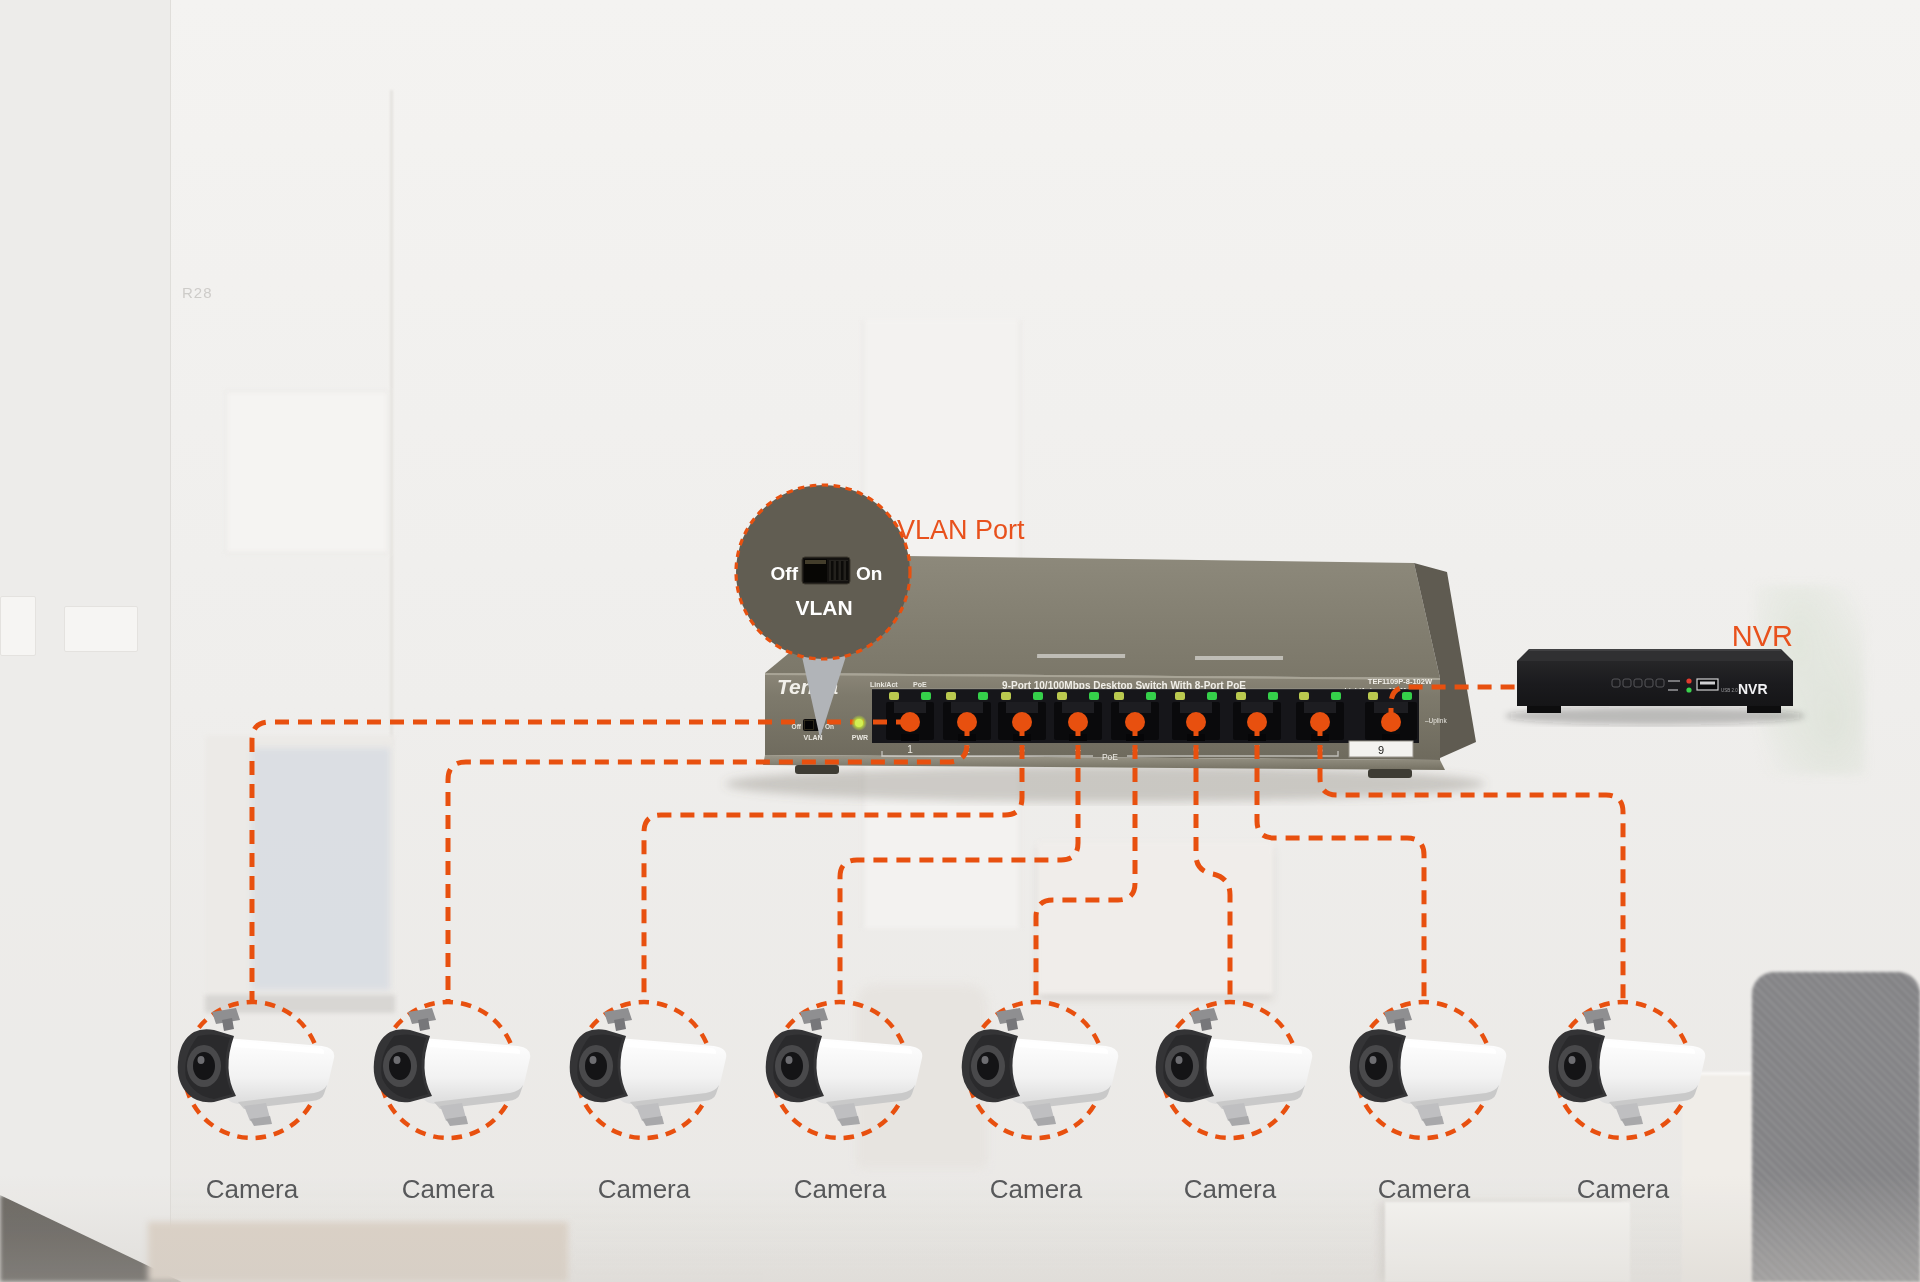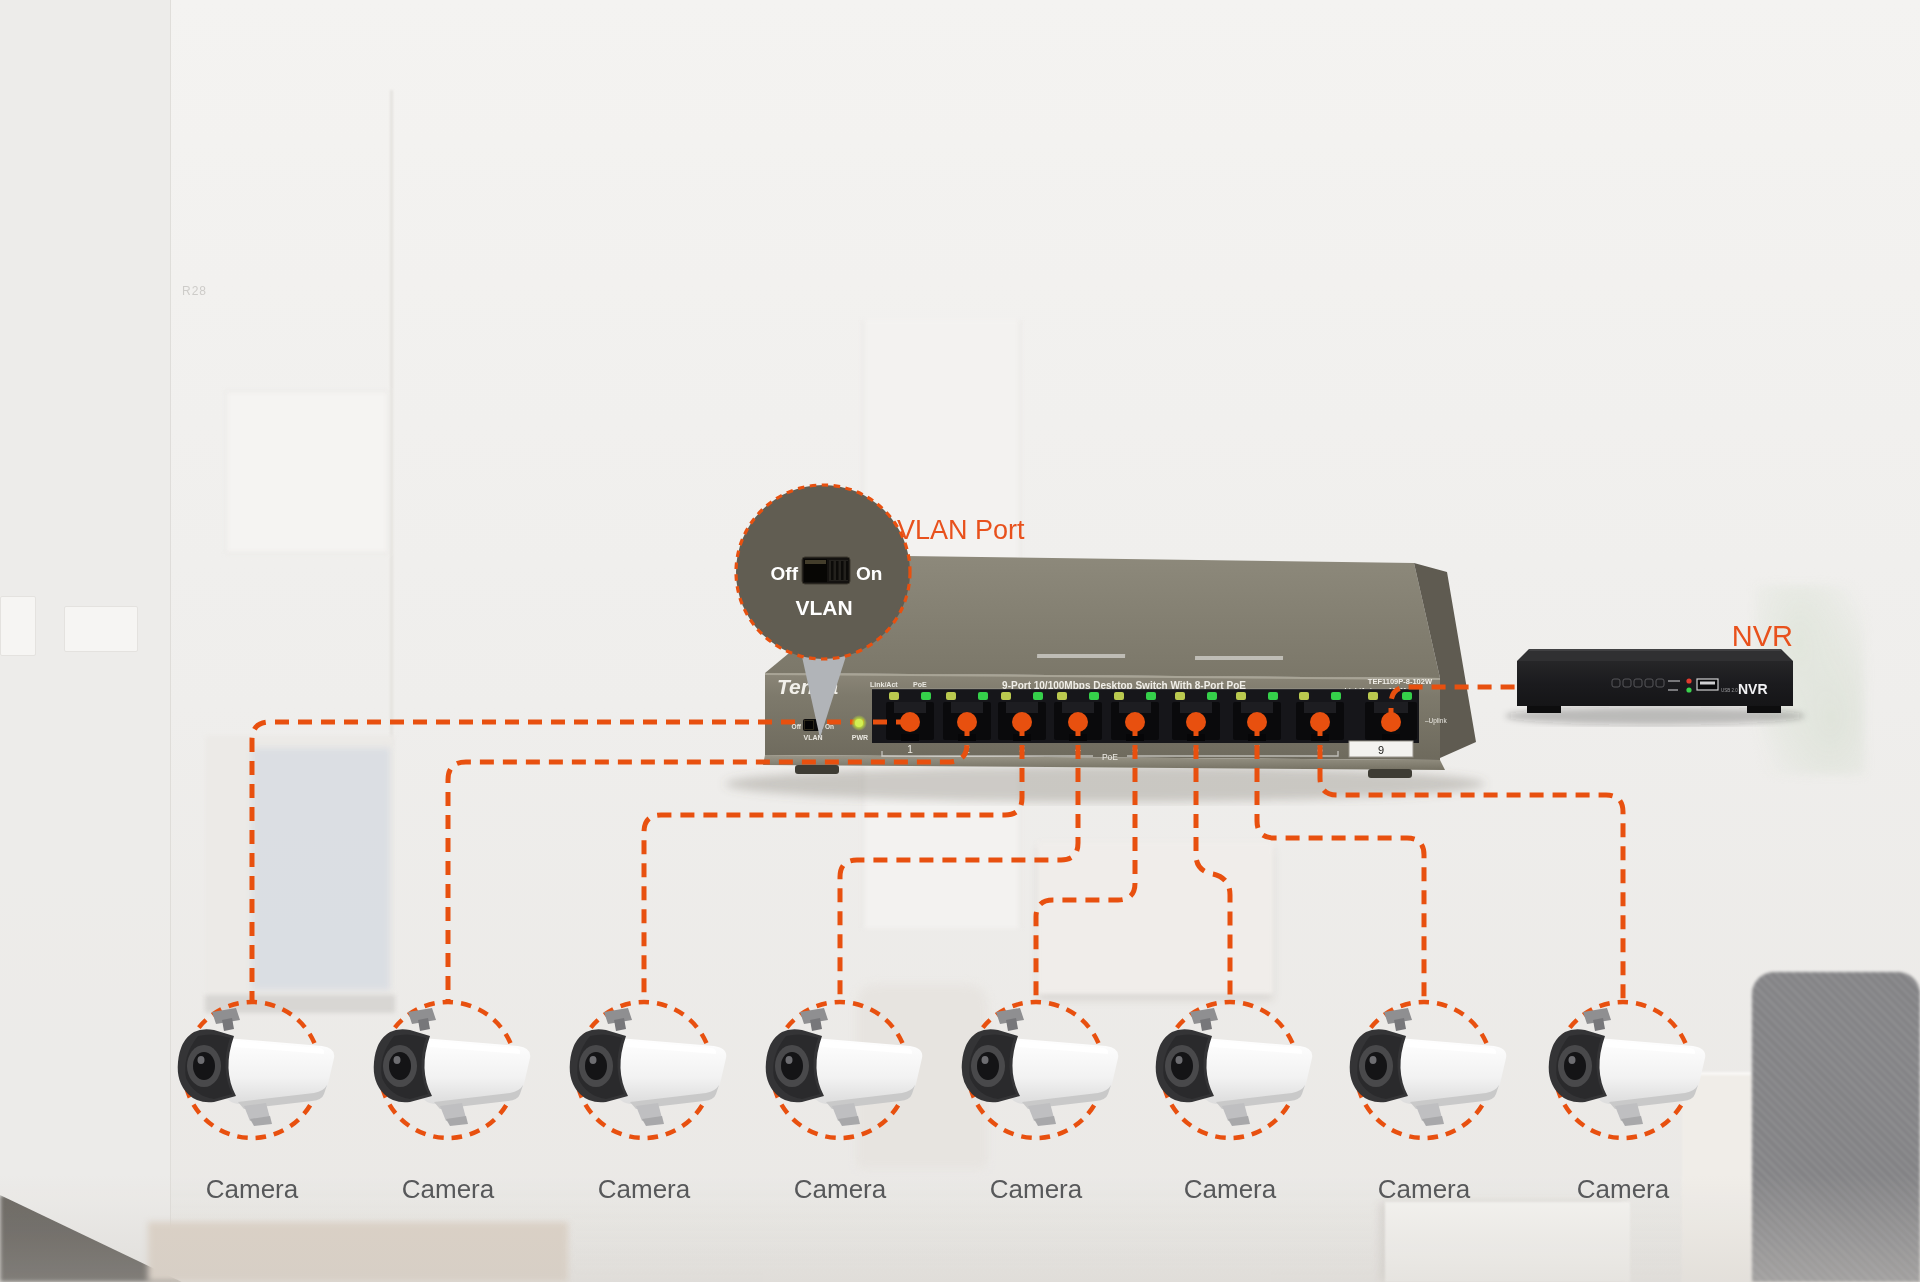--- a/index.html
+++ b/index.html
@@ -21,21 +21,21 @@
   .plant{left:1755px;top:585px;width:110px;height:190px;background:radial-gradient(ellipse at 40% 30%,#e0e5db 0%,rgba(224,229,219,0) 70%),radial-gradient(ellipse at 70% 70%,#dde2d8 0%,rgba(221,226,216,0) 70%);filter:blur(5px);}
   .tableR{left:1682px;top:1072px;width:238px;height:210px;background:#f1eee9;border-top:3px solid #fbfaf8;filter:blur(1px);}
   .chair{left:1752px;top:972px;width:168px;height:310px;background:
      repeating-linear-gradient(45deg,rgba(255,255,255,.08) 0 3px,rgba(0,0,0,.05) 3px 6px),#7b7b7e;
      border-radius:22px 22px 0 0;filter:blur(1.5px);}
   .wedgeL{left:0;top:1195px;width:182px;height:87px;background:linear-gradient(180deg,#5a5650,#3c3935);
      clip-path:polygon(0 0,100% 100%,0 100%);filter:blur(2px);}
   .beige{left:148px;top:1222px;width:420px;height:60px;background:#dbcfc2;filter:blur(3px);}
   .pedestal{left:1385px;top:1202px;width:245px;height:80px;background:#f6f5f2;box-shadow:-6px 0 8px rgba(140,135,125,.2);filter:blur(1px);}
   .floorhaze{left:0;top:1175px;width:1920px;height:107px;background:linear-gradient(180deg,rgba(212,208,202,0) 0%,rgba(206,202,196,.4) 100%);}
-  .wallTxt{left:182px;top:284px;font-size:12px;color:#cac8c5;letter-spacing:1px;filter:blur(.5px);}
+  .wallTxt{left:182px;top:284px;font-size:15px;color:#cac8c5;letter-spacing:1px;filter:blur(.5px);}
   svg{position:absolute;left:0;top:0;}
   text{font-family:"Liberation Sans",sans-serif;}
 </style>
 </head>
 <body>
 
 <div id="stage">
 
   <div id="bg">
     <div class="wallL"></div>

